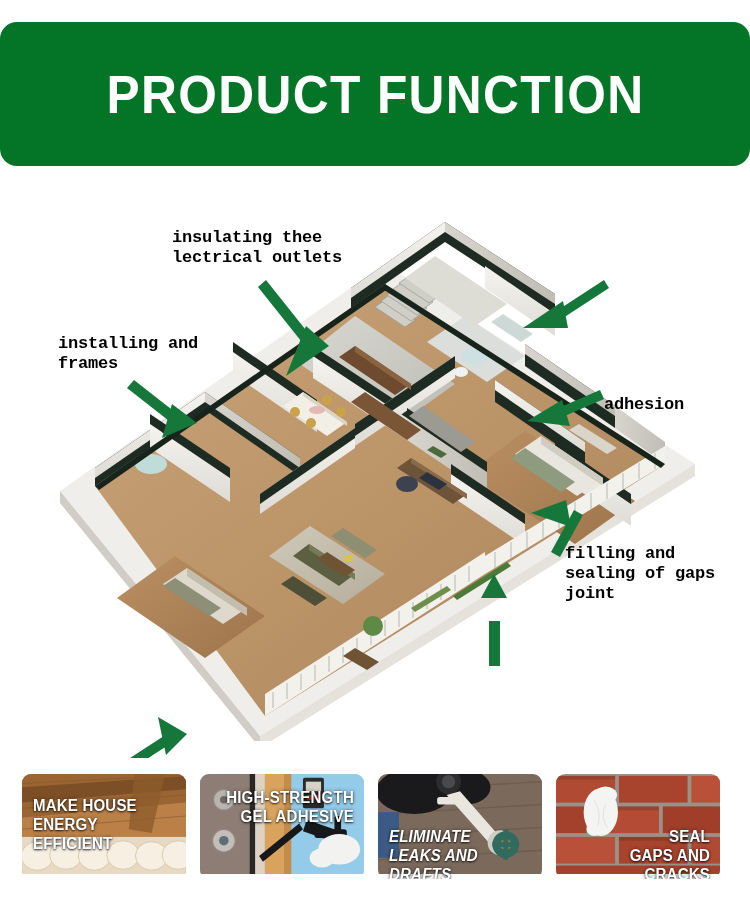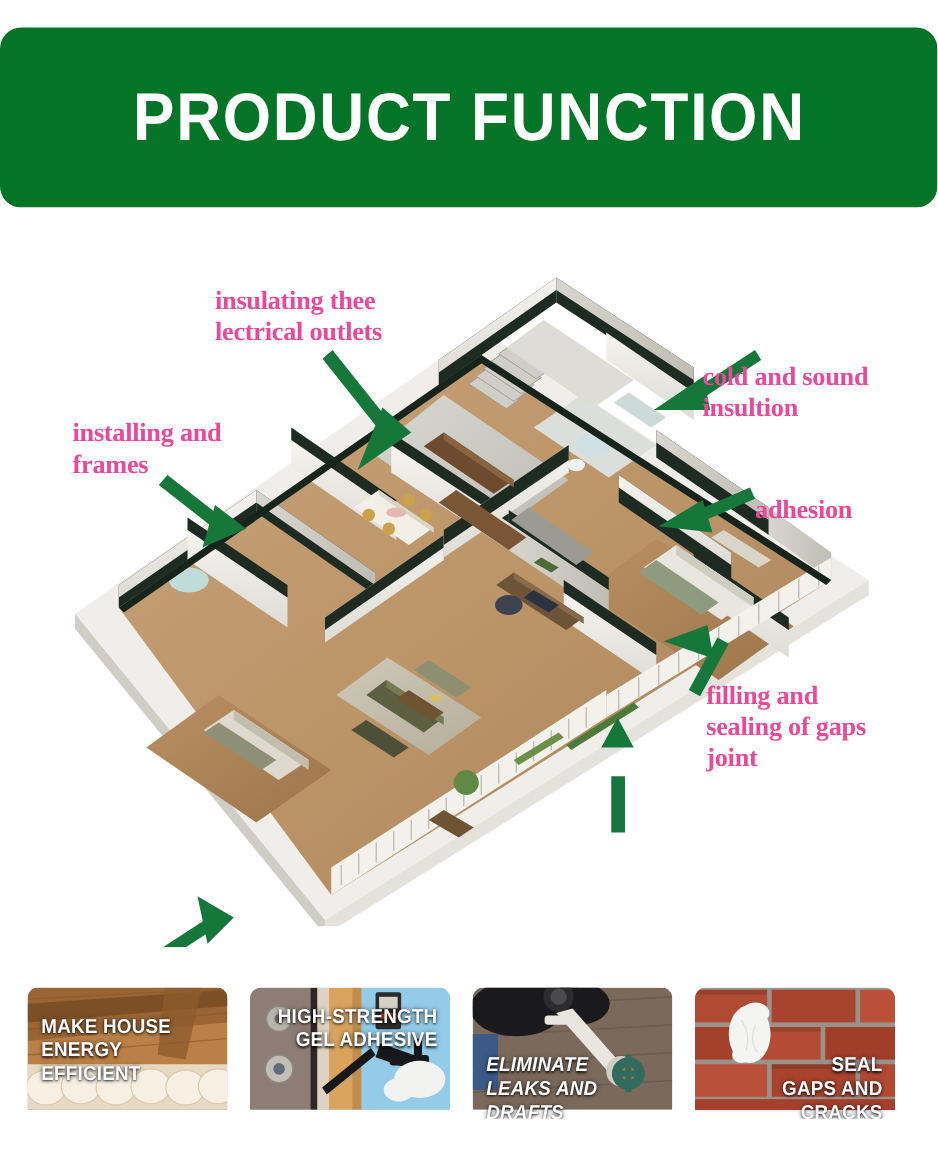--- a/index.html
+++ b/index.html
@@ -57,23 +57,23 @@
     left: 55px;
     top: 30px;
     width: 650px;
     height: 545px;
   }
   .house-svg { display: block; width: 100%; height: 100%; }
 
   
   .anno {
     position: absolute;
-    color: #ec4899;
-    font-family: Liberation Serif, serif;
-    font-size: 21px;
+    color: #000000;
+    font-family: Liberation Mono, monospace;
+    font-size: 17px;
     font-weight: bold;
     line-height: 1.18;
     letter-spacing: -0.2px;
     white-space: pre-line;
   }
   .anno.a-outlets   { left: 172px; top: 62px; }
   .anno.a-install   { left: 58px;  top: 168px; }
   .anno.a-cold      { left: 562px; top: 123px; }
   .anno.a-adhesion  { left: 604px; top: 229px; }
   .anno.a-filling   { left: 565px; top: 378px; }
@@ -92,25 +92,26 @@
   .thumb-strip {
     position: absolute;
     left: 0;
     top: 758px;
     width: 750px;
     height: 162px;
     background: #ffffff;
   }
   .thumb {
     position: absolute;
-    top: 32px;
-    width: 160px;
+    top: 16px;
+    width: 140px;
     height: 105px;
     border-radius: 9px;
     overflow: hidden;
+    padding-left: 24px;
   }
   .thumb-1 { left: 22px; }
   .thumb-2 { left: 200px; }
   .thumb-3 { left: 378px; font-style: italic; }
   .thumb-4 { left: 556px; text-decoration: underline; }
   .thumb-bg { position: absolute; inset: 0; }
   .thumb-cap {
     position: absolute;
     color: #ffffff;
     font-family: "Liberation Sans Narrow", "Liberation Sans", sans-serif;
@@ -388,22 +389,20 @@
       </g>
     </g>
   </svg>
 
   <div class="anno a-outlets">insulating thee
 lectrical outlets</div>
 
   <div class="anno a-install">installing and
 frames</div>
 
-  <div class="anno a-cold">cold and sound
-insultion</div>
 
   <div class="anno a-adhesion">adhesion</div>
 
   <div class="anno a-filling">filling and
 sealing of gaps
 joint</div>
 
 
 </div>
 

